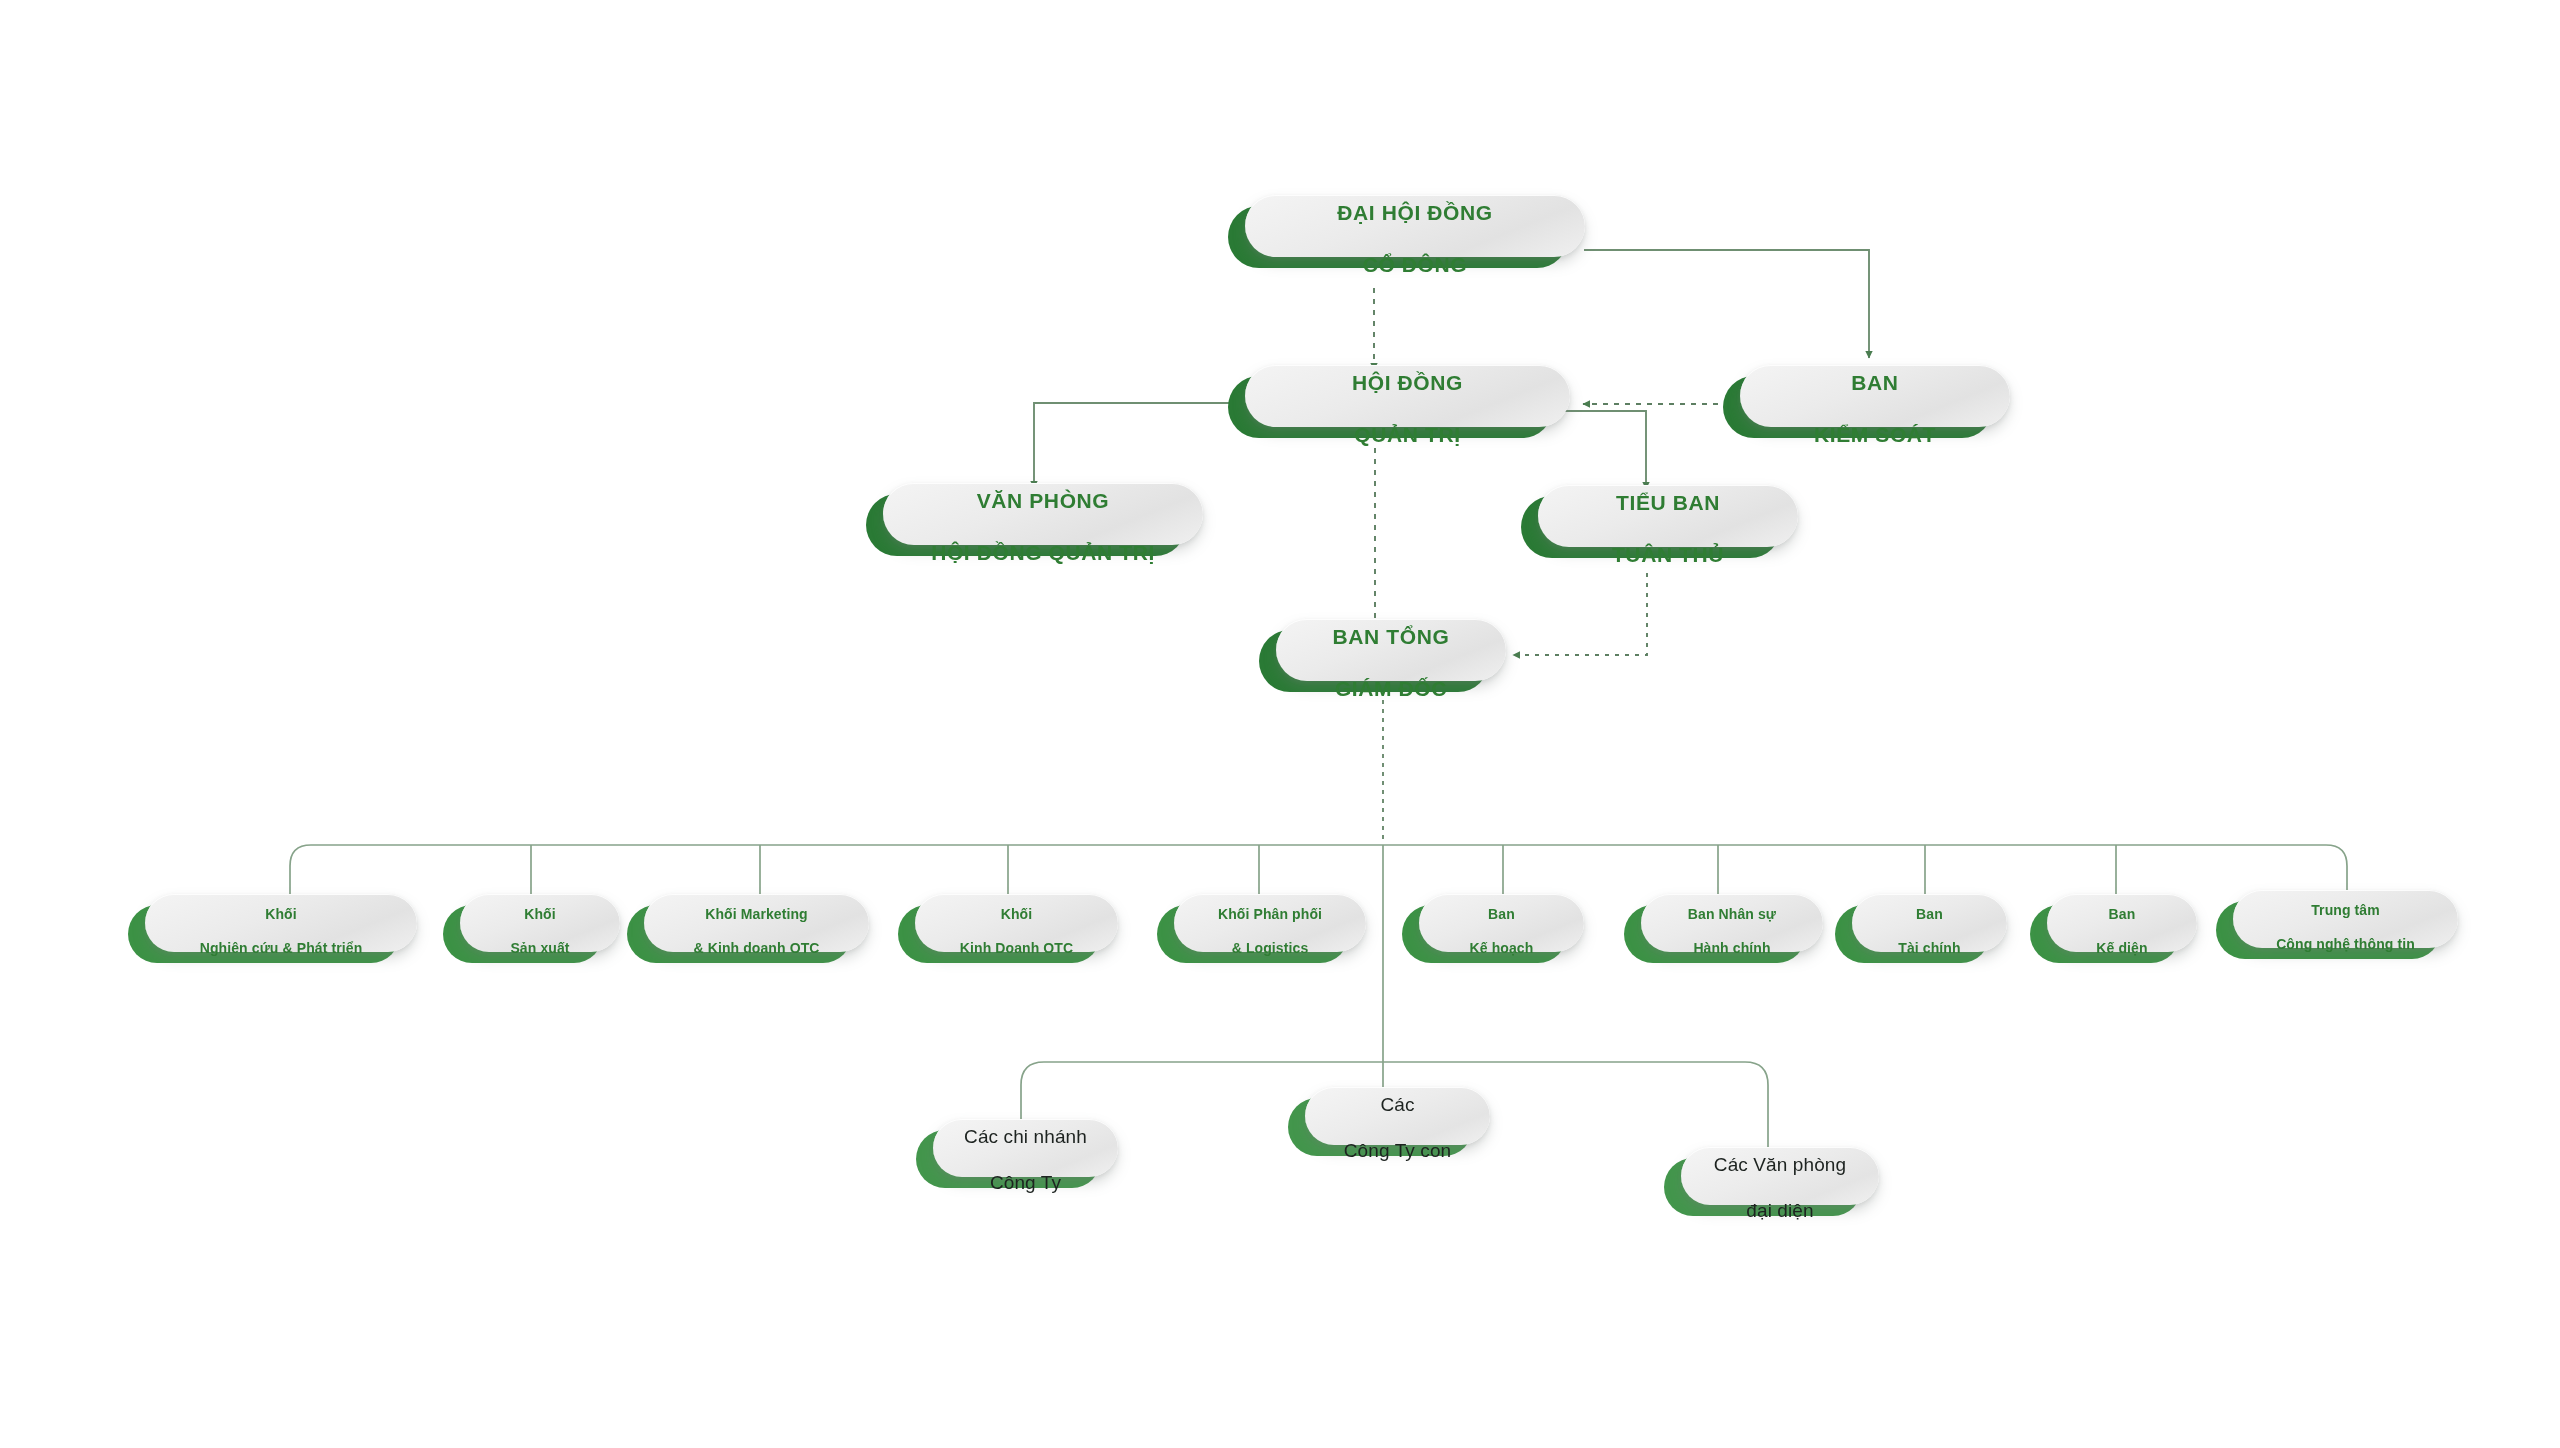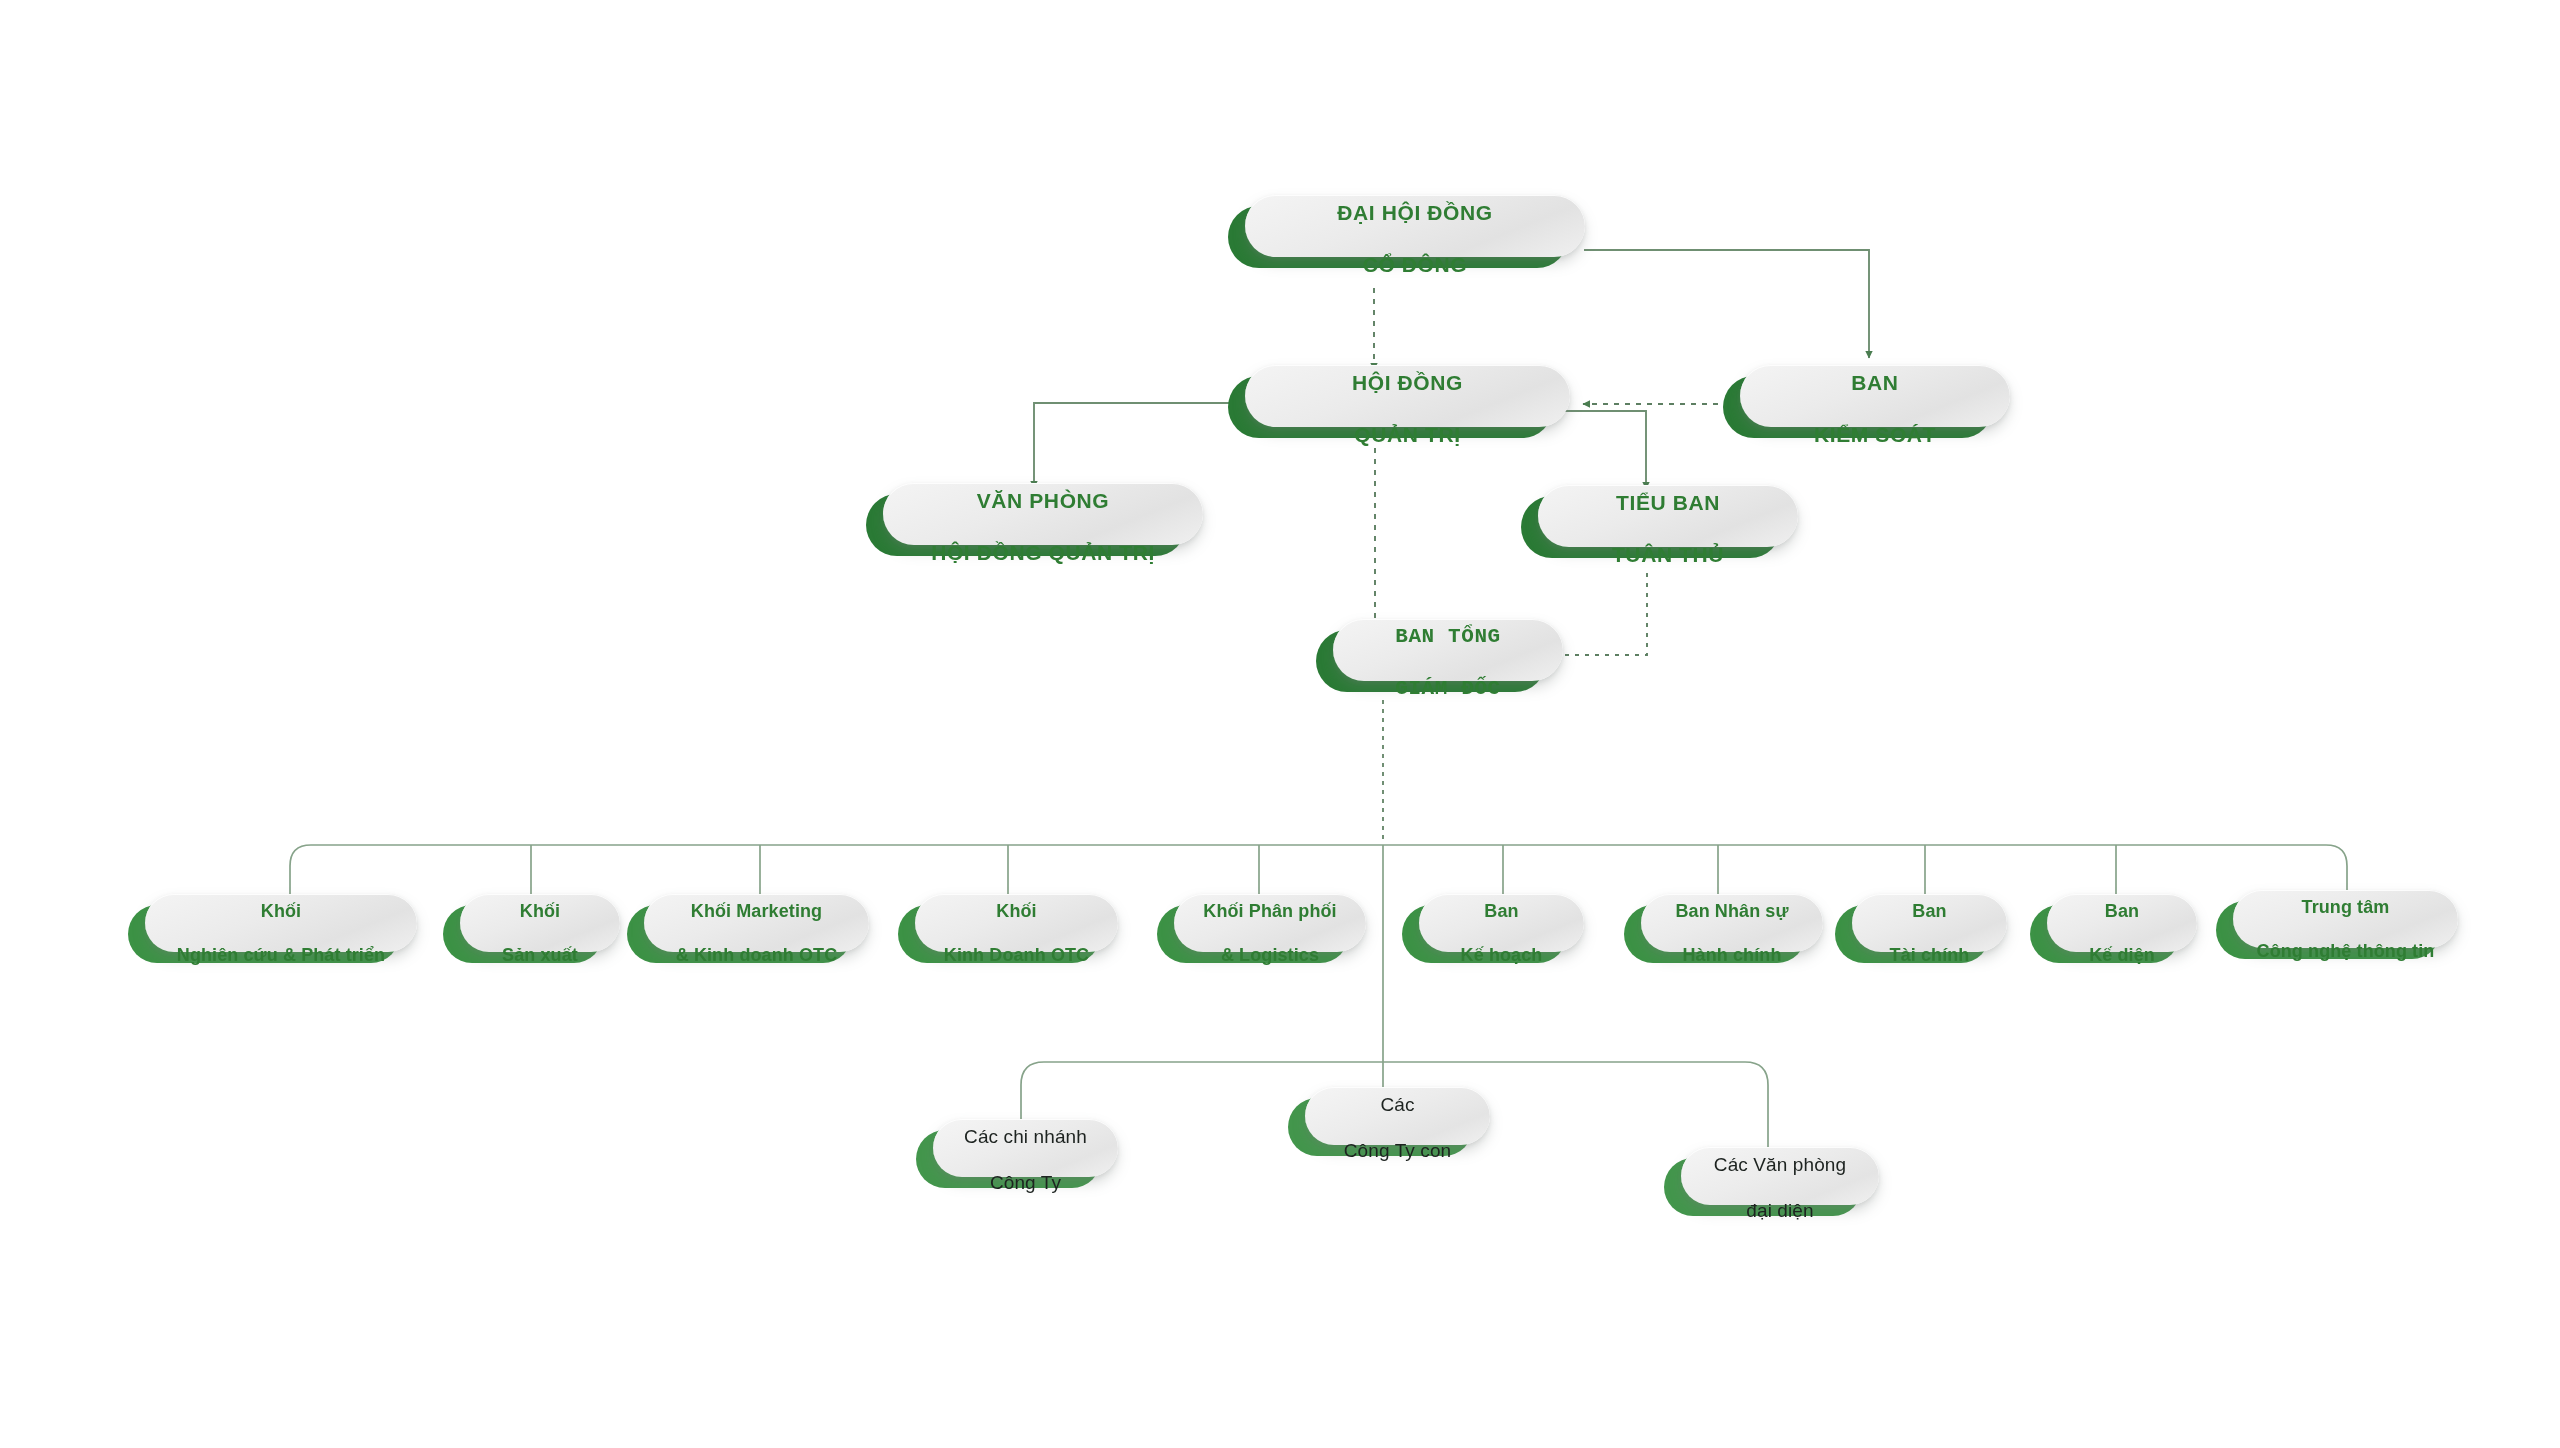--- a/index.html
+++ b/index.html
@@ -88,21 +88,21 @@
     color: #2f7d33;
     font-weight: bold;
     font-size: 21px;
     letter-spacing: 0.6px;
   }
 
   
   .node.tier-dept .label {
     color: #2f7d33;
     font-weight: bold;
-    font-size: 18px;
+    font-size: 14px;
     letter-spacing: 0.1px;
     padding: 0 10px;
   }
 
   .node.tier-dept .crescent { background: #3c9245; }
 
   
   .node.tier-sub .label {
     color: #1d2320;
     font-weight: normal;
@@ -207,21 +207,21 @@
     <div class="node tier-exec" style="left:1521px; top:496px; width:260px; height:62px;">
       <div class="crescent"></div>
       <div class="pill">
         <div class="label">
           <span>TIỂU BAN</span><br>
           <span>TUÂN THỦ</span>
         </div>
       </div>
     </div>
 
-    <div class="node tier-exec" style="left:1316px; top:630px; width:230px; height:62px;font-family:Liberation Mono, monospace;">
+    <div class="node tier-exec" style="left:1259px; top:630px; width:230px; height:62px;">
       <div class="crescent"></div>
       <div class="pill">
         <div class="label">
           <span>BAN TỔNG</span><br>
           <span>GIÁM ĐỐC</span>
         </div>
       </div>
     </div>
 
     <div class="node tier-dept" style="left:128px; top:905px; width:272px; height:58px;">

